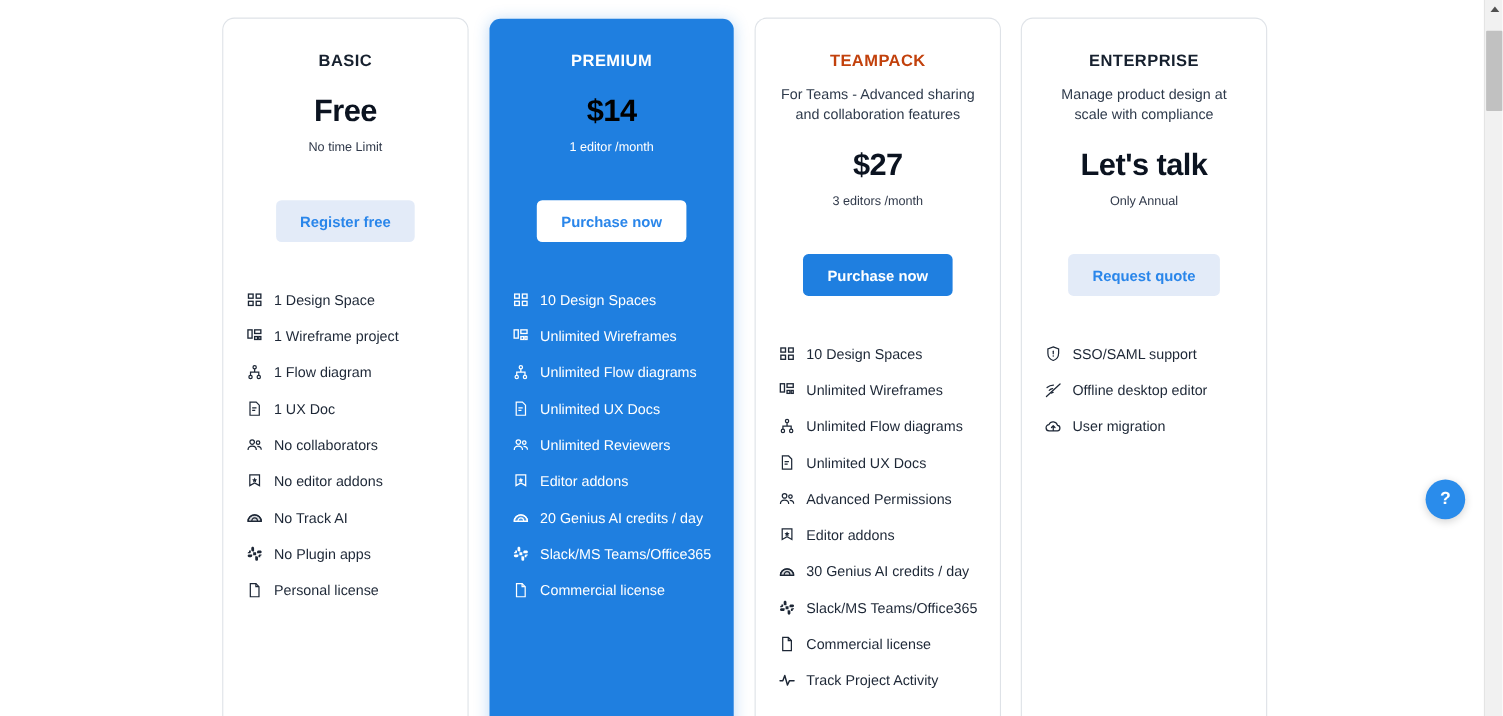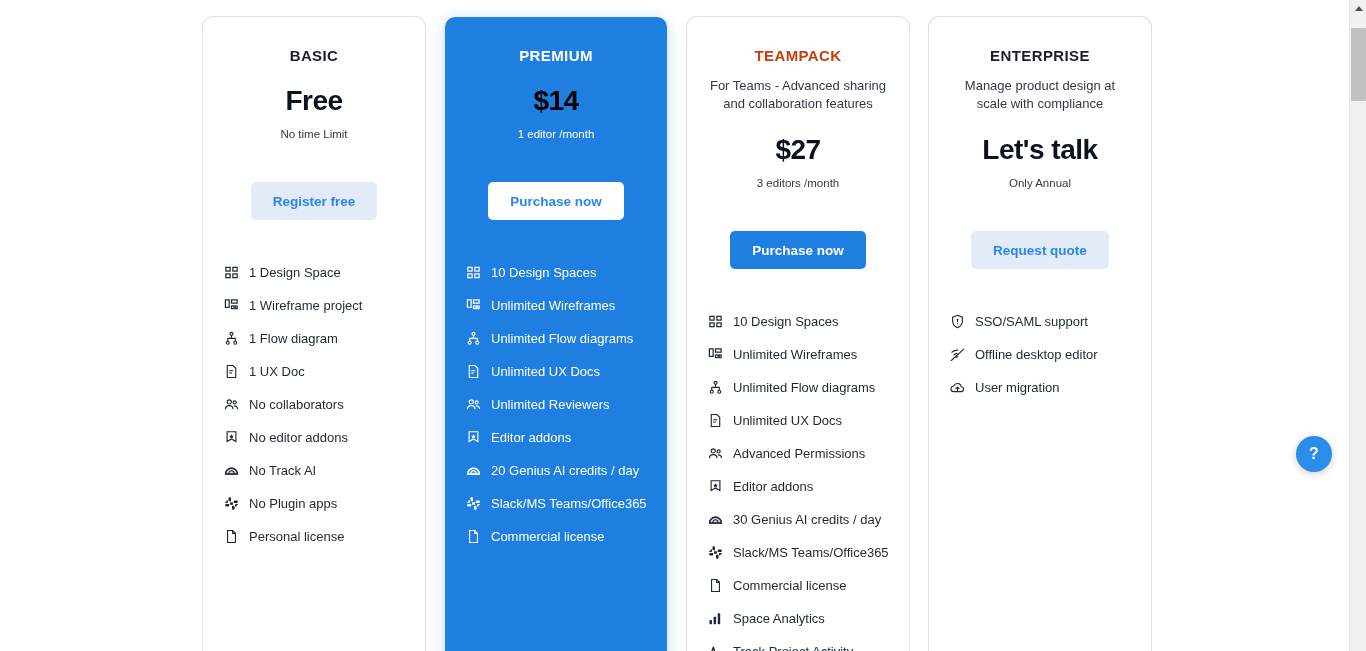--- a/index.html
+++ b/index.html
@@ -470,30 +470,20 @@
             <span class="feature-icon">
               <svg viewBox="0 0 16 16" fill="none" stroke="currentColor" stroke-width="1.2">
                 <path d="M3.8 1.6h5.4l3 3v9.8h-8.4z"></path>
                 <path d="M9.2 1.6v3h3"></path>
               </svg>
             </span>
             <span>Commercial license</span>
           </li>
           <li class="feature-item">
             <span class="feature-icon">
-              <svg viewBox="0 0 16 16" fill="currentColor">
-                <rect x="1.6" y="9.5" width="2.6" height="4.5" rx="0.5"></rect>
-                <rect x="6" y="6" width="2.6" height="8" rx="0.5"></rect>
-                <rect x="10.4" y="2.5" width="2.6" height="11.5" rx="0.5"></rect>
-              </svg>
-            </span>
-            <span>Space Analytics</span>
-          </li>
-          <li class="feature-item">
-            <span class="feature-icon">
               <svg viewBox="0 0 16 16" fill="none" stroke="currentColor" stroke-width="1.4" stroke-linecap="round" stroke-linejoin="round">
                 <path d="M1.2 8.3h2.7l1.9-5 2.6 9.2 2-4.2h4.4"></path>
               </svg>
             </span>
             <span>Track Project Activity</span>
           </li>
         </ul>
       </div>
       <div class="plan-card">
         <div class="plan-name">ENTERPRISE</div>

